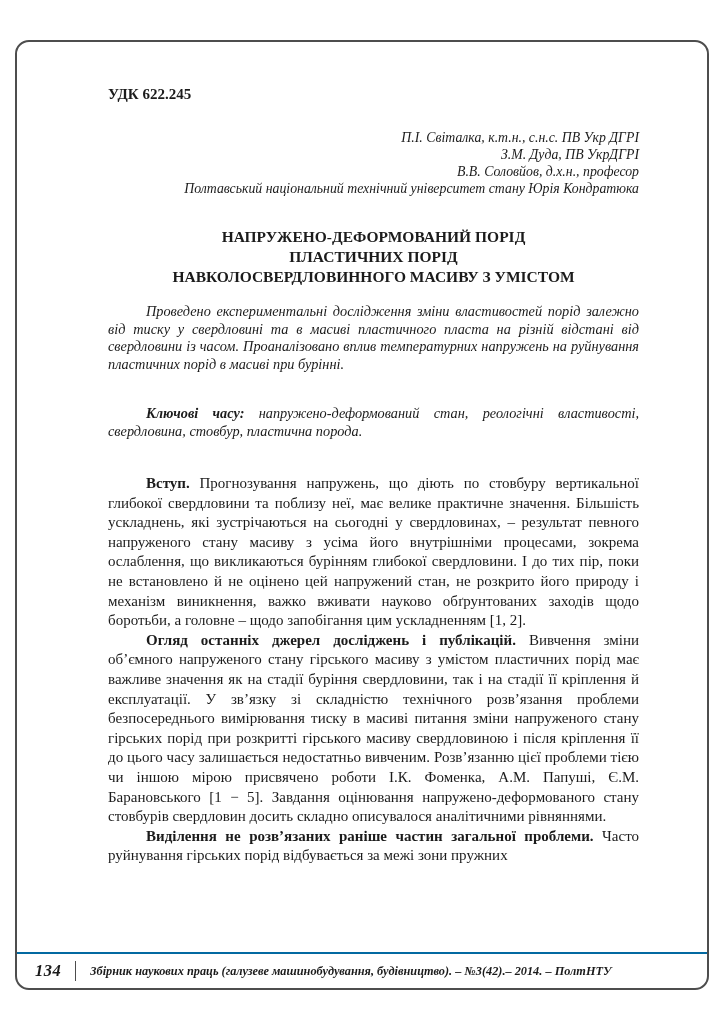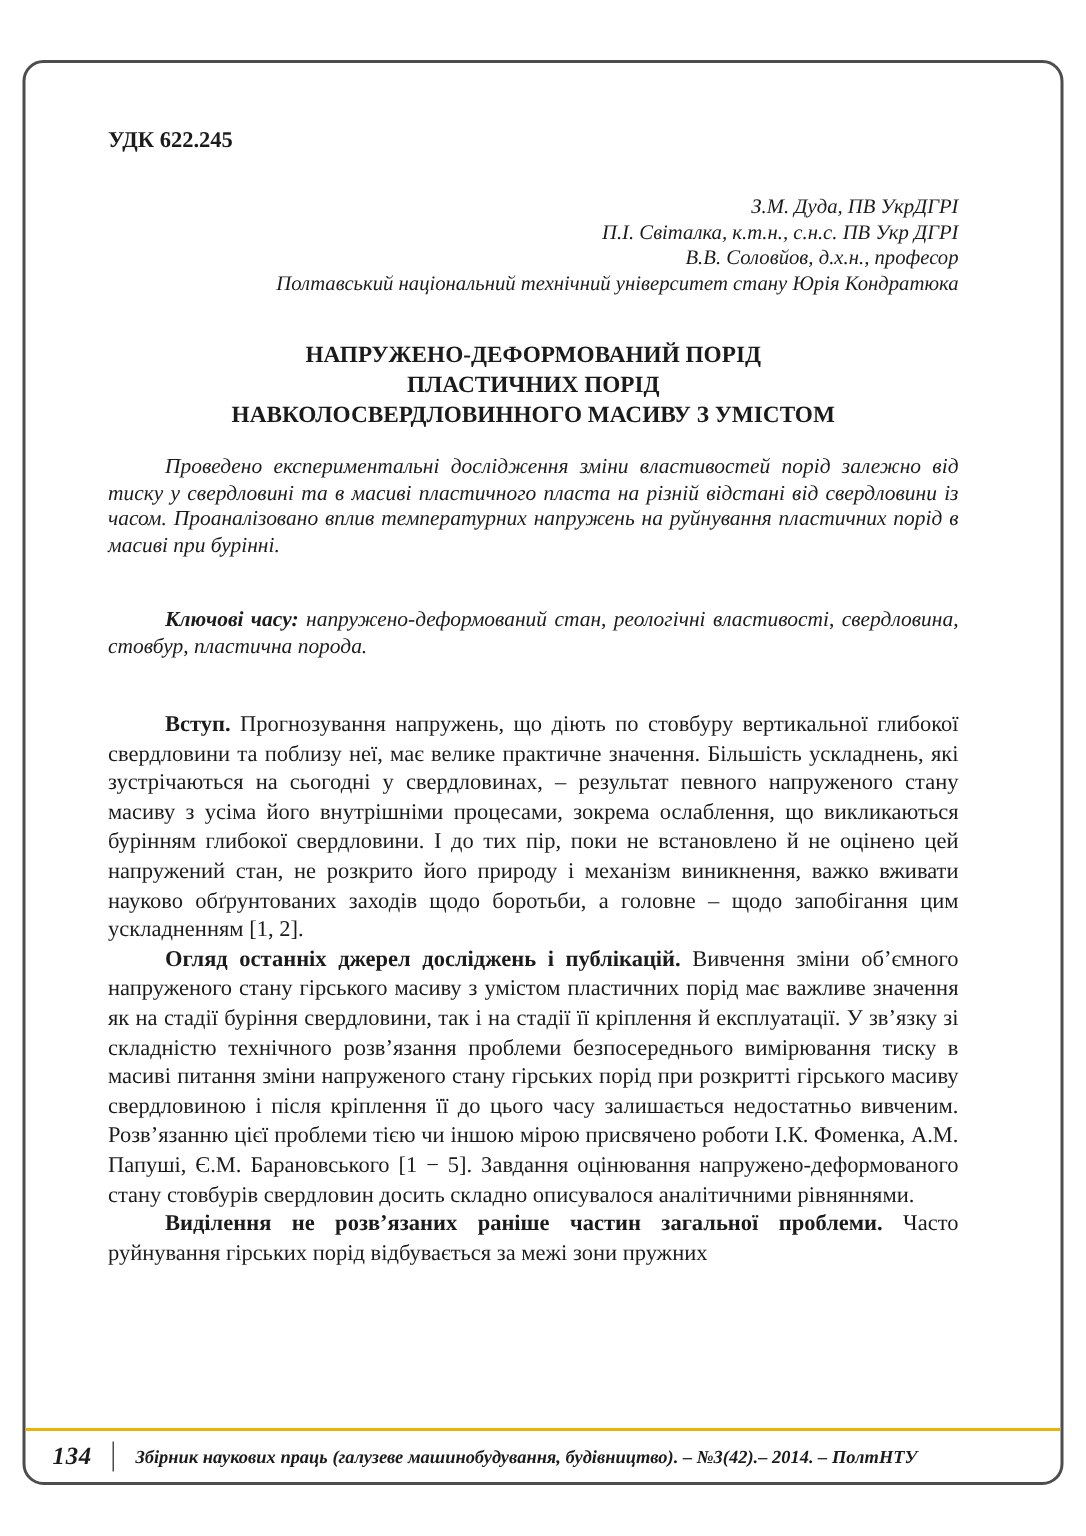--- a/index.html
+++ b/index.html
@@ -13,21 +13,21 @@
   .page { position: relative; width: 724px; height: 1024px; background: #ffffff; }
   .frame {
     position: absolute; left: 15px; top: 40px;
     width: 694px; height: 950px;
     border: 2px solid #4d4d4d;
     border-radius: 14px;
     display: flex; flex-direction: column;
     overflow: hidden;
     background: #ffffff;
   }
-  .content { flex: 1; padding: 44px 68px 0 55px; overflow: hidden; }
+  .content { flex: 1; padding: 44px 68px 0 91px; overflow: hidden; }
 
   .udc { font-weight: bold; font-size: 15px; }
 
   .authors {
     margin-top: 26px;
     text-align: right;
     font-style: italic;
     font-size: 13.8px;
     line-height: 17px;
   }
@@ -64,42 +64,42 @@
     font-size: 15px;
     line-height: 19.6px;
     text-align: justify;
     text-indent: 38px;
   }
   .para.first { margin-top: 34px; }
   .para-lead { font-weight: bold; }
 
   .footer {
     height: 36px;
-    border-top: 2px solid #eab308;
+    border-top: 2px solid #0369a1;
     display: flex; align-items: center;
     padding: 0 16px 0 18px;
     font-style: italic;
   }
   .page-num { font-weight: bold; font-size: 16.5px; letter-spacing: 0.5px; }
   .footer-sep { width: 1px; height: 20px; background: #4d4d4d; margin: 0 14px 0 14px; }
   .footer-text { font-size: 12.3px; font-weight: bold; white-space: nowrap; }
 </style>
 </head>
 <body>
 
 <div class="page">
   <div class="frame">
 
     <div class="content">
 
       <div class="udc">УДК 622.245</div>
 
       <div class="authors">
+        <div class="author-line">П.І. Світалка, к.т.н., с.н.с. ПВ Укр ДГРІ</div>
         <div class="author-line">З.М. Дуда, ПВ УкрДГРІ</div>
-        <div class="author-line">П.І. Світалка, к.т.н., с.н.с. ПВ Укр ДГРІ</div>
         <div class="author-line">В.В. Соловйов, д.х.н., професор</div>
         <div class="author-line">Полтавський національний технічний університет стану Юрія Кондратюка</div>
       </div>
 
       <h1 class="title">
         <div class="title-line">НАПРУЖЕНО-ДЕФОРМОВАНИЙ ПОРІД</div>
         <div class="title-line">ПЛАСТИЧНИХ ПОРІД</div>
         <div class="title-line">НАВКОЛОСВЕРДЛОВИННОГО МАСИВУ З УМІСТОМ</div>
       </h1>
 

